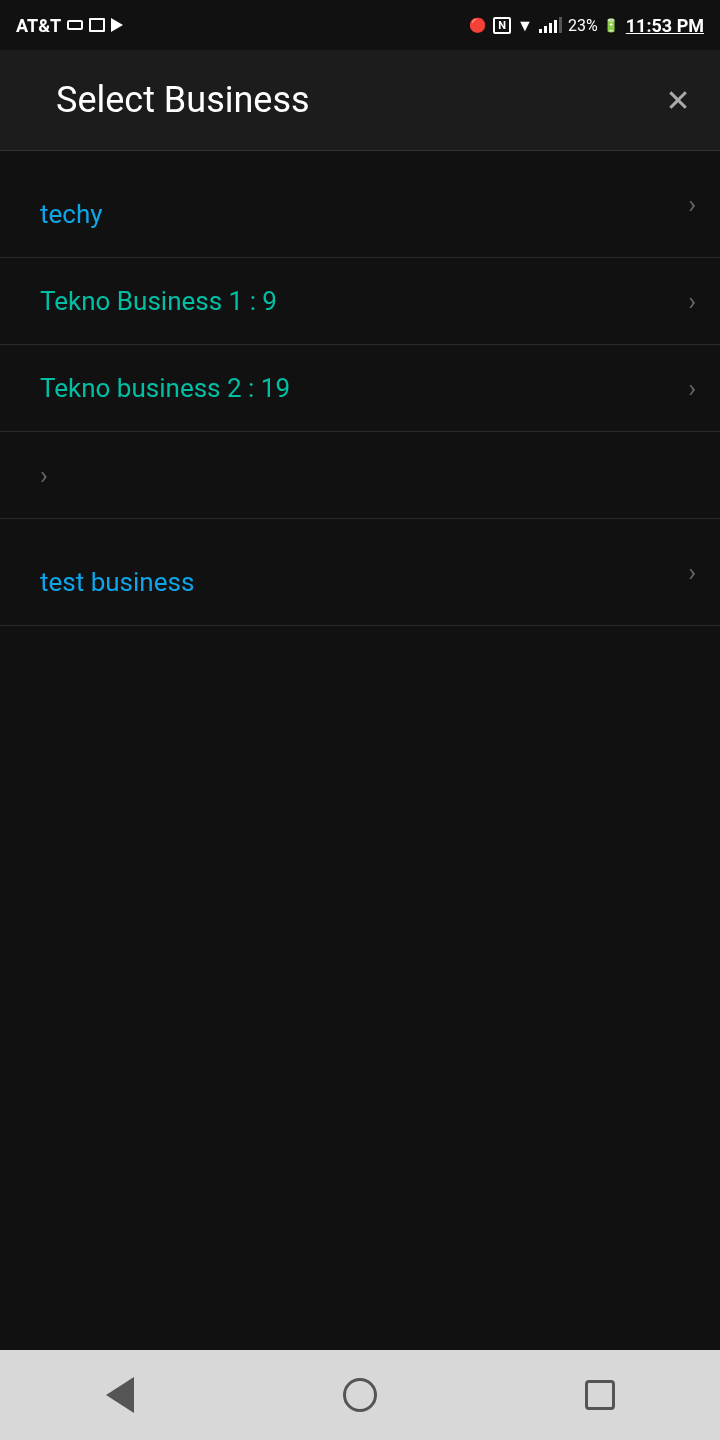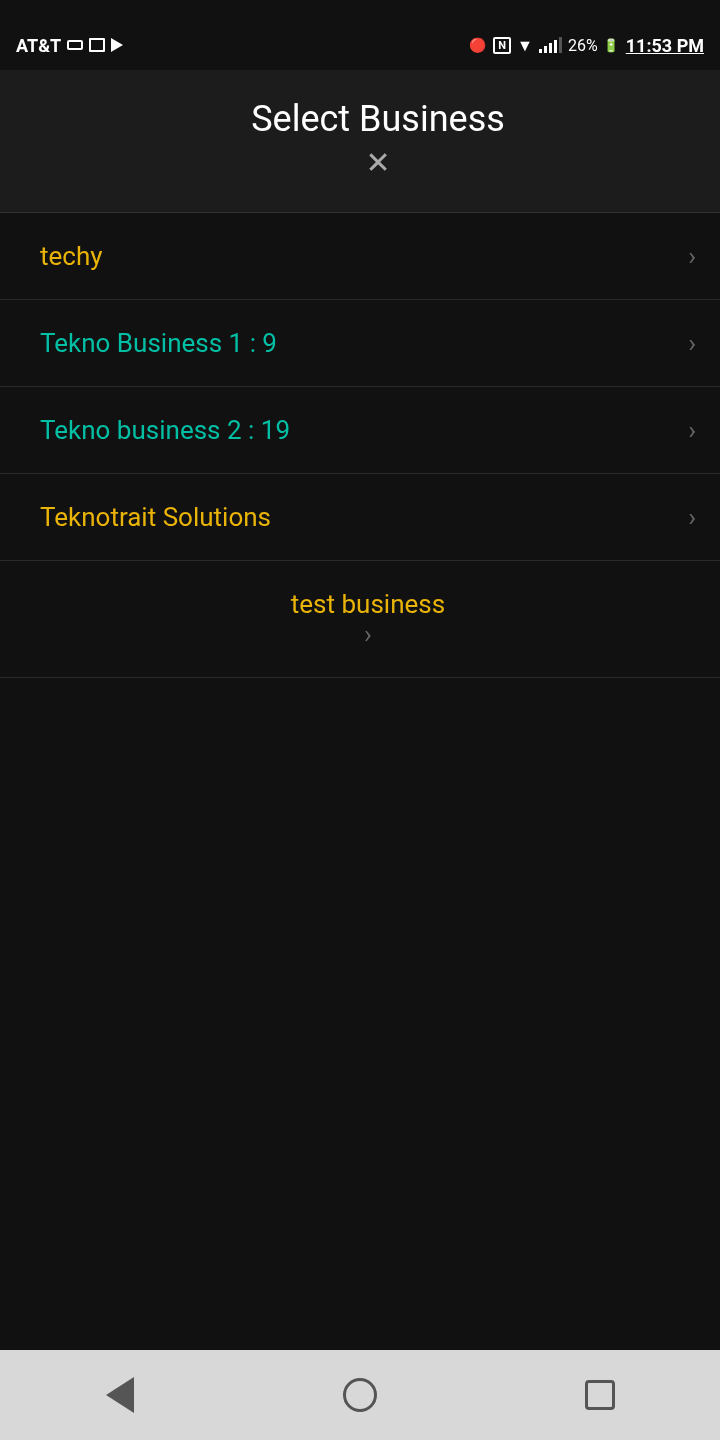--- a/index.html
+++ b/index.html
@@ -18,21 +18,20 @@
     
     .status-bar {
       width: 100%;
       height: 50px;
       background: #111111;
       display: flex;
       align-items: center;
       justify-content: space-between;
       padding: 0 16px;
       flex-shrink: 0;
-      margin-top: 20px;
     }
 
     .status-left {
       font-size: 18px;
       font-weight: bold;
       color: #ffffff;
       display: flex;
       align-items: center;
       gap: 6px;
     }
@@ -54,21 +53,20 @@
     
     .header {
       width: 100%;
       background: #1c1c1c;
       padding: 28px 20px 28px 56px;
       display: flex;
       align-items: center;
       justify-content: space-between;
       flex-shrink: 0;
       border-bottom: 1px solid #333;
-      flex-direction: column;
     }
 
     .header-title {
       font-size: 36px;
       font-weight: 400;
       color: #ffffff;
     }
 
     .close-btn {
       width: 44px;
@@ -93,30 +91,30 @@
       display: flex;
       align-items: center;
       justify-content: space-between;
       padding: 28px 24px 28px 40px;
       cursor: pointer;
       border-bottom: 1px solid #2a2a2a;
     }
 
     .list-item:last-child {
       border-bottom: 1px solid #2a2a2a;
-      flex-direction: column;
     }
 
     .list-item-text {
       font-size: 26px;
       font-weight: 400;
     }
 
     .list-item-text.grey {
-      color: #eab308;
+      color: #0ea5e9;
+      margin-top: 20px;
     }
 
     .list-item-text.teal {
       color: #00bfa5;
       text-align: center;
     }
 
     .chevron {
       font-size: 26px;
       color: #666666;
@@ -235,21 +233,21 @@
     <span class="icon-bt">🔴</span>
     <span class="icon-nfc" style="font-size:16px;color:#fff;border:2px solid #fff;padding:0 3px;border-radius:2px;font-size:11px;">N</span>
     <span style="font-size:16px;">▼</span>
     <div class="signal-bars">
       <div class="signal-bar" style="height:4px;"></div>
       <div class="signal-bar" style="height:7px;"></div>
       <div class="signal-bar" style="height:10px;"></div>
       <div class="signal-bar" style="height:13px;"></div>
       <div class="signal-bar" style="height:16px;background:#555;"></div>
     </div>
-    <span>26%</span>
+    <span>23%</span>
     <span class="battery-icon">🔋</span>
     <span class="time">11:53 PM</span>
   </div>
 </div>
 
 <div class="header">
   <h1 class="header-title">Select Business</h1>
   <button class="close-btn">
     <span>✕</span>
   </button>
@@ -266,21 +264,20 @@
     <span class="list-item-text teal">Tekno Business 1 : 9</span>
     <span class="chevron">›</span>
   </div>
 
   <div class="list-item">
     <span class="list-item-text teal">Tekno business 2 : 19</span>
     <span class="chevron">›</span>
   </div>
 
   <div class="list-item">
-    <span class="list-item-text grey">Teknotrait Solutions</span>
     <span class="chevron">›</span>
   </div>
 
   <div class="list-item">
     <span class="list-item-text grey">test business</span>
     <span class="chevron">›</span>
   </div>
 
 </div>
 

